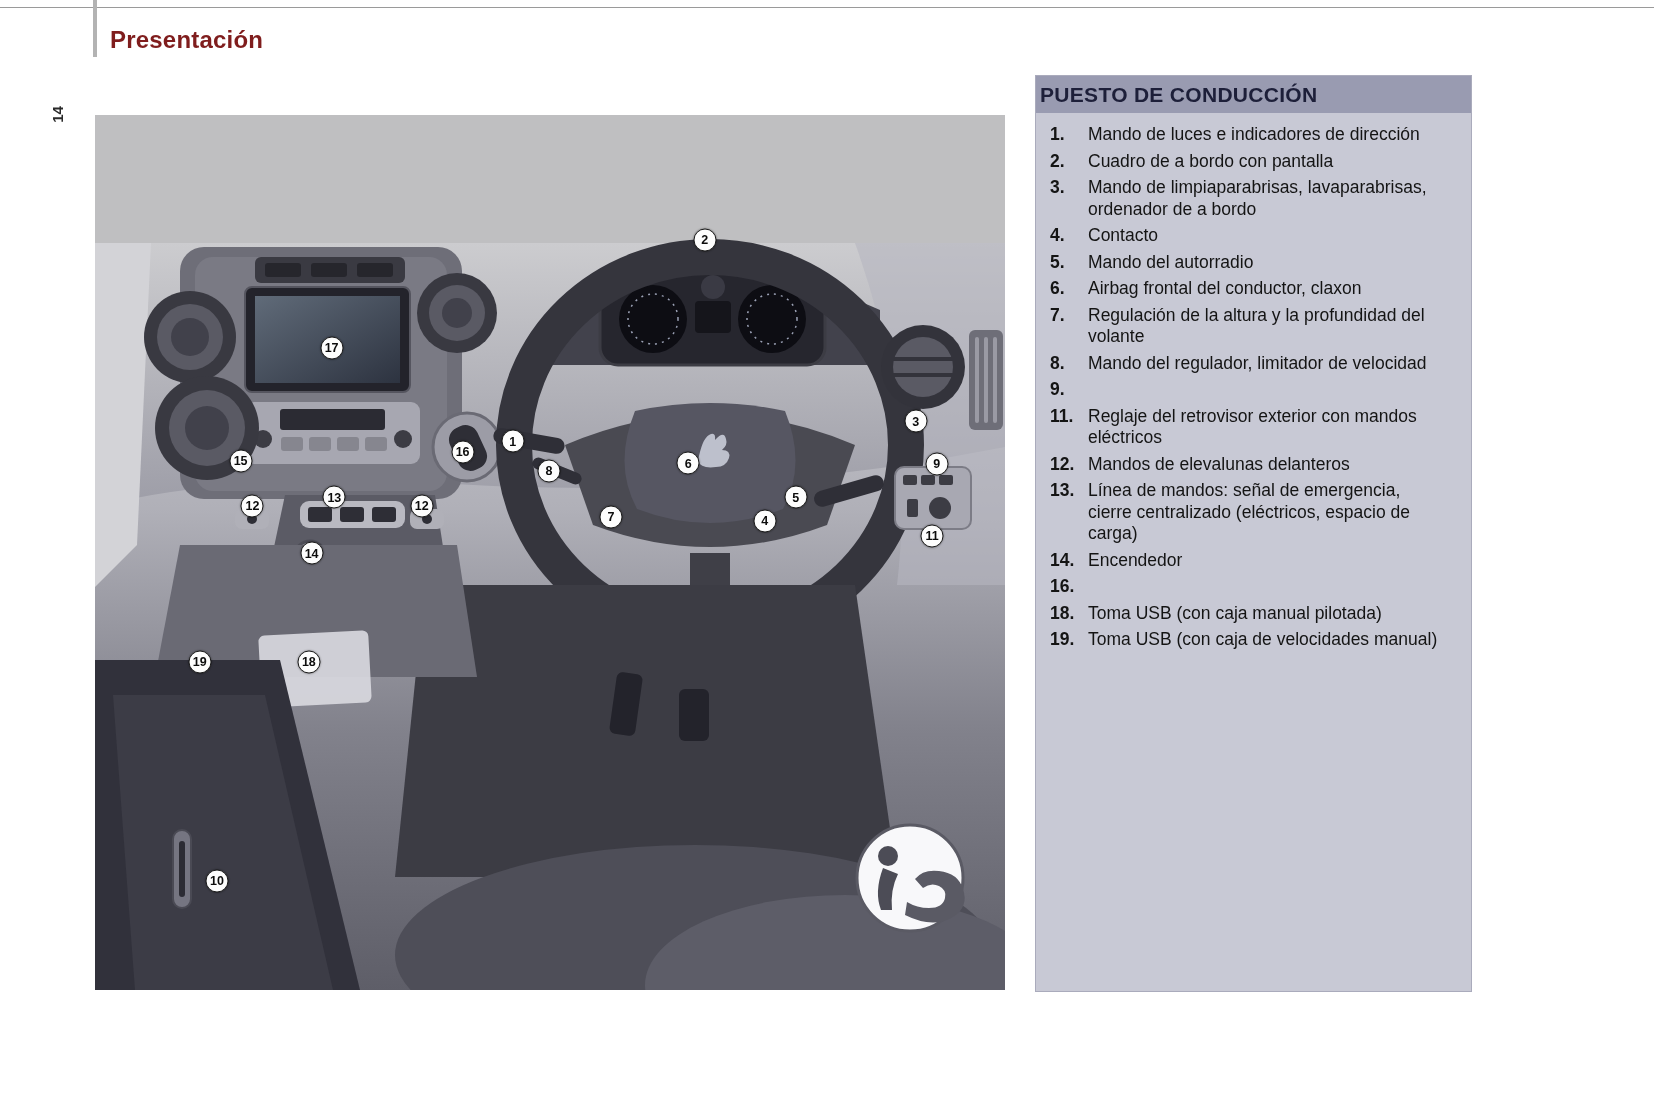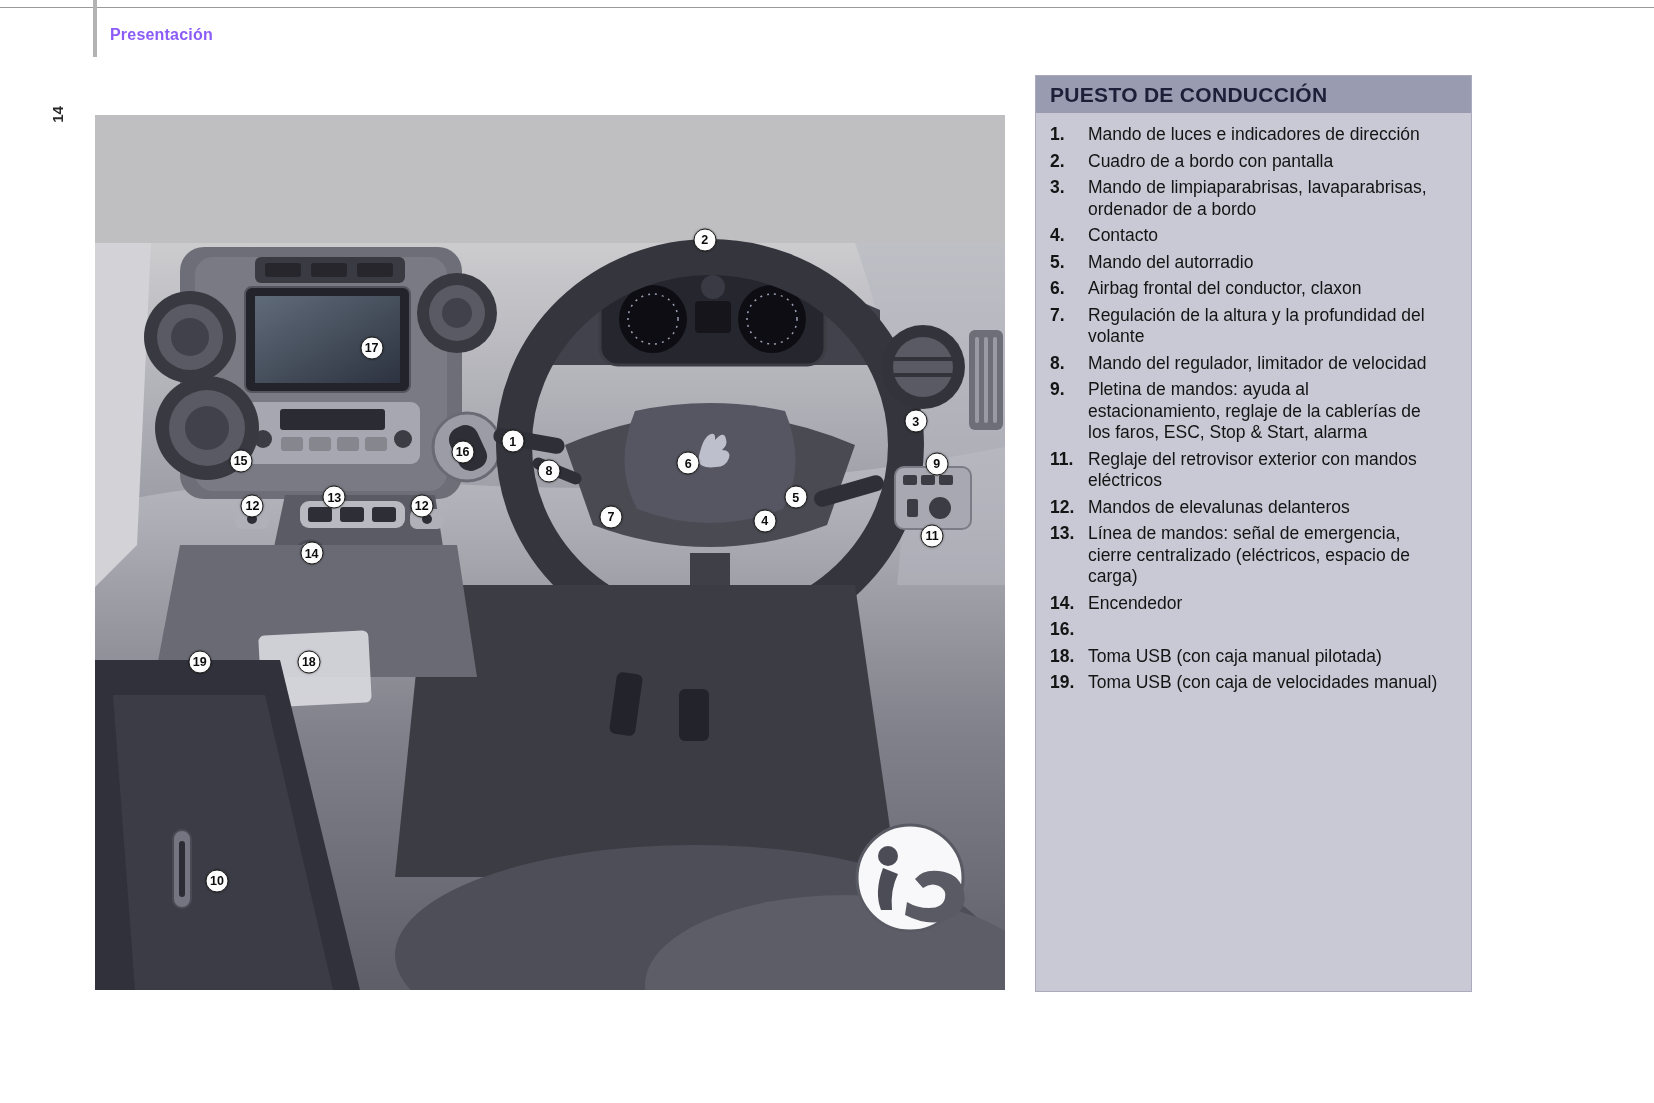--- a/index.html
+++ b/index.html
@@ -2,36 +2,36 @@
 <html><head>
 <meta charset="utf-8">
 <style>
   * { margin:0; padding:0; box-sizing:border-box; }
   html,body { background:#ffffff; }
   body { font-family:"Liberation Sans", sans-serif; }
   .page { position:relative; width:1654px; height:1103px; background:#ffffff; overflow:hidden; }
 
   .top-rule { position:absolute; top:7px; left:0; width:1654px; height:1px; background:#9a9a9a; }
   .title-vbar { position:absolute; left:93px; top:0; width:4px; height:57px; background:#b3b3b3; }
-  .page-title { position:absolute; left:110px; top:26px; font-size:16px; font-weight:bold; color:#8b5cf6; letter-spacing:.2px; }
+  .page-title { position:absolute; left:110px; top:26px; font-size:24px; font-weight:bold; color:#7f1d1d; letter-spacing:.2px; }
   .page-number { position:absolute; left:40px; top:106px; width:34px; text-align:center;
                  font-size:15px; font-weight:bold; color:#2a2a2a; transform:rotate(-90deg); }
 
   .illustration { position:absolute; left:95px; top:115px; width:910px; height:875px; }
   .illustration svg { position:absolute; inset:0; width:100%; height:100%; }
   .callouts { position:absolute; inset:0; }
   .callout { position:absolute; width:23px; height:23px; border-radius:50%;
              background:#fdfdfd; border:1.5px solid #1b1b1b; color:#0c0c0c;
              font-size:12.5px; font-weight:bold; line-height:1;
              display:flex; align-items:center; justify-content:center;
              transform:translate(-50%,-50%); box-shadow:0 0 2px rgba(0,0,0,.45); }
 
   .panel { position:absolute; left:1035px; top:75px; width:437px; height:917px;
            background:#c8c9d5; border:1px solid #aaabbc; }
-  .panel-header { height:37px; background:#999bb1; display:flex; align-items:center; padding-left:14px; }
+  .panel-header { height:37px; background:#999bb1; display:flex; align-items:center; padding-left:4px; }
   .panel-title { font-size:21px; font-weight:bold; color:#1d1f39; letter-spacing:.3px; }
   .panel-list { list-style:none; padding:11px 10px 0 14px; }
   .panel-item { display:grid; grid-template-columns:36px 1fr; column-gap:2px;
                 margin-bottom:5px; font-size:17.5px; line-height:21.5px; color:#141414; }
   .panel-item .num { font-weight:bold; }
   .panel-item .txt { max-width:352px; }
 </style>
 </head>
 <body>
 
@@ -190,21 +190,21 @@
         <circle cx="815" cy="763" r="53" fill="#f8f8fa" stroke="#5a5a64" stroke-width="3"></circle>
         <circle cx="793" cy="741" r="10" fill="#4c4c56"></circle>
         <path d="M788,753 q-9,24 -2,42 h11 q-2,-20 6,-36 Z" fill="#4c4c56"></path>
         <path d="M810,800 q28,14 48,2 q16,-10 10,-28 q-5,-16 -24,-18 q-16,-2 -24,8 l8,9 q8,-6 16,-2 q8,4 6,12 q-2,10 -16,10 q-12,0 -22,-6 Z" fill="#5a5a64"></path>
       </g>
     </svg>
 
     <div class="callouts">
   <div class="callout" style="left: 67%; top: 14.3%;">2</div>
 
-  <div class="callout" style="left: 26%; top: 26.6%; margin-left: 40px;">17</div>
+  <div class="callout" style="left: 26%; top: 26.6%;">17</div>
 
   <div class="callout" style="left: 90.2%; top: 35%;">3</div>
 
   <div class="callout" style="left: 45.9%; top: 37.3%;">1</div>
 
   <div class="callout" style="left: 40.4%; top: 38.5%;">16</div>
 
   <div class="callout" style="left: 16%; top: 39.5%;">15</div>
 
   <div class="callout" style="left: 65.2%; top: 39.8%;">6</div>
@@ -277,21 +277,20 @@
     <span class="txt">Regulación de la altura y la profundidad del volante</span>
   </li>
 
   <li class="panel-item">
     <span class="num">8.</span>
     <span class="txt">Mando del regulador, limitador de velocidad</span>
   </li>
 
   <li class="panel-item">
     <span class="num">9.</span>
-    <span class="txt">Pletina de mandos: ayuda al estacionamiento, reglaje de la cablerías de los faros, ESC, Stop &amp; Start, alarma</span>
   </li>
 
 
   <li class="panel-item">
     <span class="num">11.</span>
     <span class="txt">Reglaje del retrovisor exterior con mandos eléctricos</span>
   </li>
 
   <li class="panel-item">
     <span class="num">12.</span>

